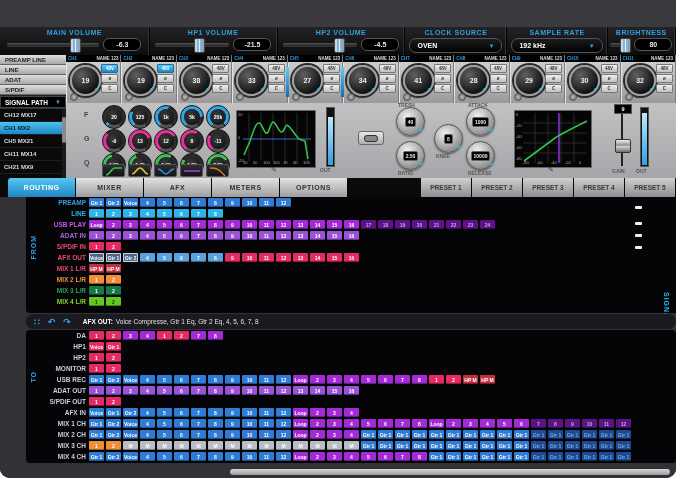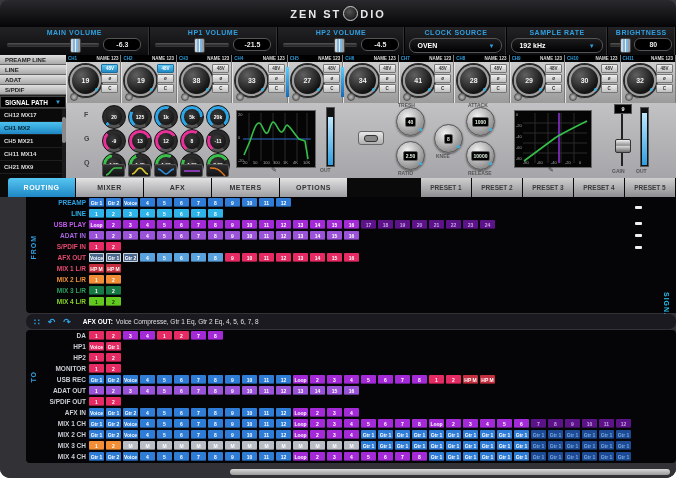--- a/index.html
+++ b/index.html
@@ -97,27 +97,20 @@
   #st-text b{color:#fff;margin-right:3px;}
   
   #bottombar{position:absolute;left:0;top:466px;width:676px;height:12px;background:#323236;}
   #hscroll{position:absolute;left:230px;top:469px;width:440px;height:6px;background:linear-gradient(#d8d8d8,#9a9a9a);border-radius:3px;}
 </style>
 </head>
 <body>
 
 <div id="app">
 
-  <div id="logobar">
-    <div class="logo">
-      <span>ZEN ST</span>
-        <span class="logo-knob"></span>
-        <span>DIO</span>
-    </div>
-  </div>
 
   <div id="controlbar">
       <div class="cb-sec" style="width: 150px;">
         <div class="cb-label">MAIN VOLUME</div>
         <div class="cb-ctrl">
           <div class="sl-track">
             <div class="sl-handle" style="left: calc(72% - 4px);"></div>
           </div>
           <div class="val-pill">-6.3</div>
         </div>

